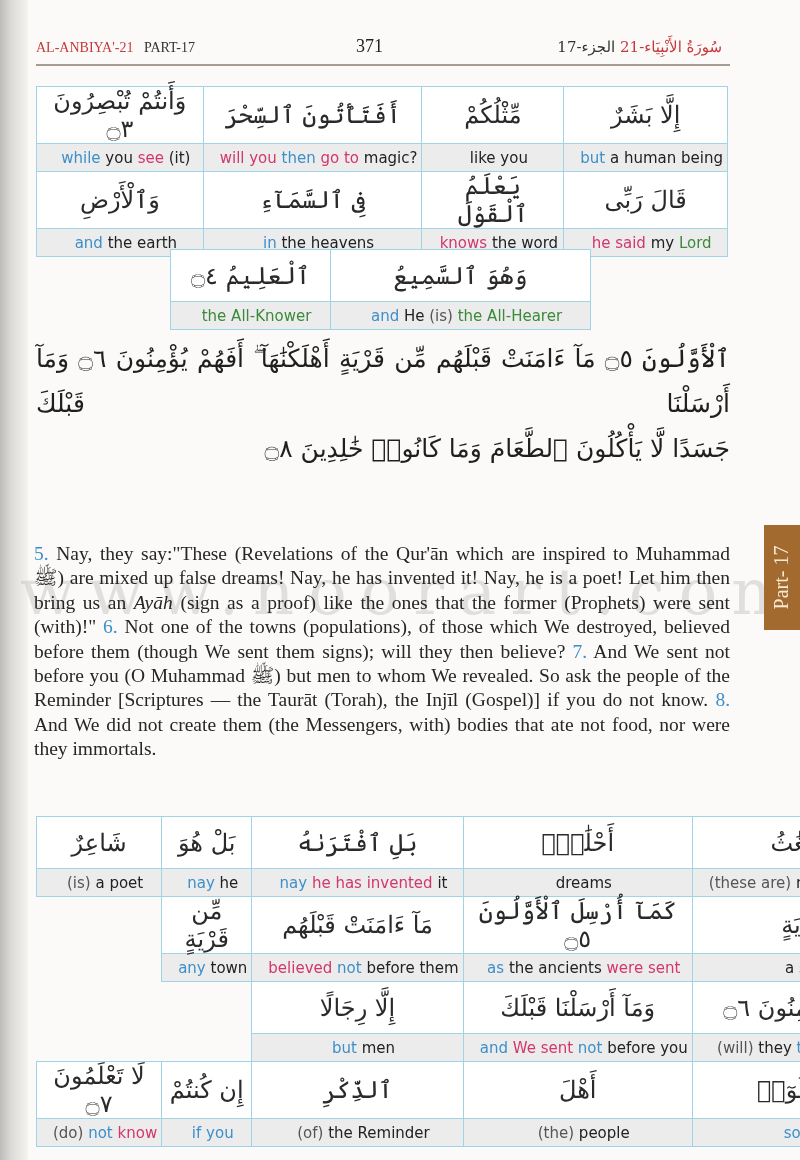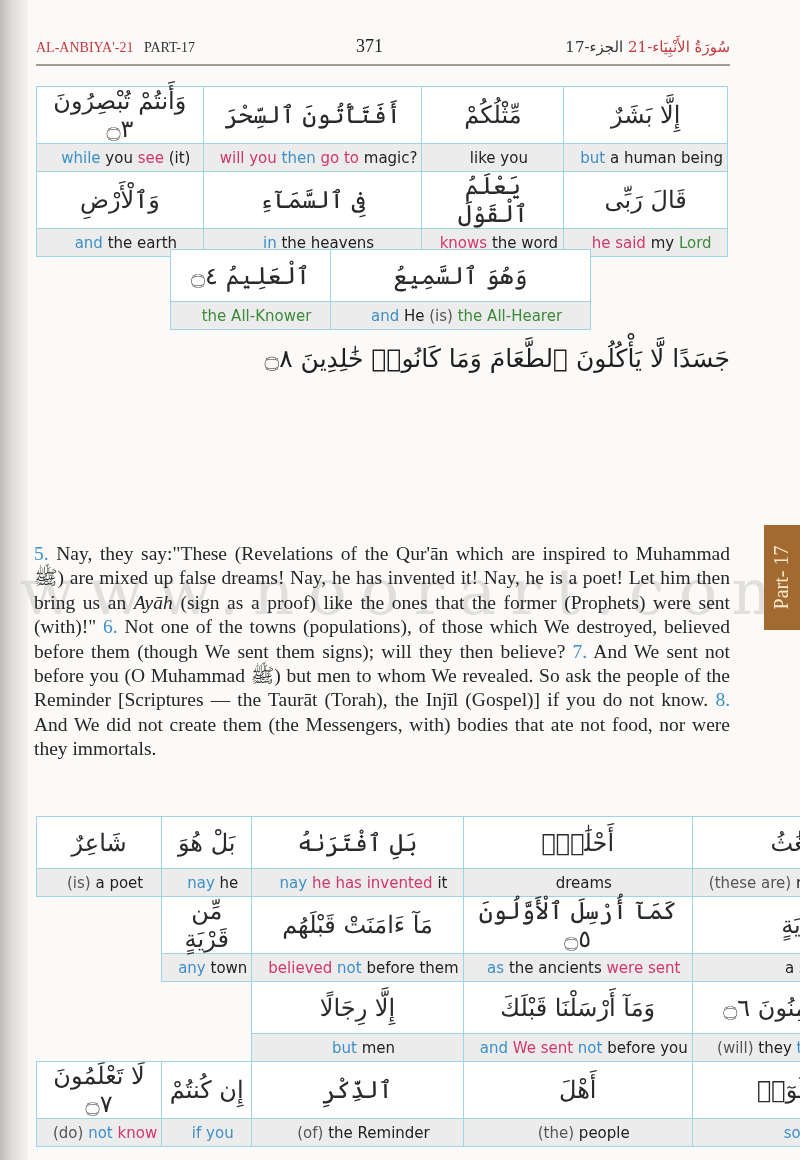--- a/index.html
+++ b/index.html
@@ -14,21 +14,21 @@
     position: absolute; left: 0; top: 0; width: 28px; height: 1160px;
     background: linear-gradient(to right, #bdbcba 0%, #dcdbd8 40%, #f4f3f0 100%);
   }
   .header {
     position: absolute; left: 36px; top: 36px; width: 694px; height: 30px;
     border-bottom: 2px solid #a59d92;
   }
   .hdr-left { position: absolute; left: 0; top: 4px; font-family: Liberation Serif, serif; font-size: 14px; color:#333; }
   .hdr-left .sura { color: #c6383c; }
   .hdr-center { position: absolute; left: 320px; top: 0; font-family: "Liberation Serif", serif; font-size: 18px; color:#222; }
-  .hdr-right { position: absolute; right: 0; top: 2px; font-family: "DejaVu Serif", serif; font-size: 15px; direction: rtl; color:#333; }
+  .hdr-right { position: absolute; right: 8px; top: 2px; font-family: "DejaVu Serif", serif; font-size: 15px; direction: rtl; color:#333; }
   .hdr-right .sura { color: #c6383c; }
 
   .wtable { position: absolute; border-collapse: collapse; direction: rtl; }
   .wtable td {
     border: 1px solid #9ed4e6;
     text-align: center; vertical-align: middle;
     padding: 0 4px;
   }
   .wtable tr.ar td {
     background: #ffffff;
@@ -131,20 +131,21 @@
         <td>ٱلْعَلِيمُ ۝٤</td>
       </tr>
       <tr class="en">
         <td><span class="c-blue">and </span><span class="c-black">He </span><span class="c-gray">(is) </span><span class="c-green">the All-Hearer</span></td>
         <td><span class="c-green">the All-Knower</span></td>
       </tr>
     </tbody>
 </table>
 
 <div class="arabic-block" id="arabic-block">
+    <div style="text-align-last: justify;">ٱلْأَوَّلُونَ ۝٥ مَآ ءَامَنَتْ قَبْلَهُم مِّن قَرْيَةٍ أَهْلَكْنَٰهَآ ۖ أَفَهُمْ يُؤْمِنُونَ ۝٦ وَمَآ أَرْسَلْنَا قَبْلَكَ</div>
     <div style="text-align-last: right;">جَسَدًا لَّا يَأْكُلُونَ ٱلطَّعَامَ وَمَا كَانُوا۟ خَٰلِدِينَ ۝٨</div>
   </div>
 
 <div class="watermark">www.noorart.com</div>
 
 <div class="translation">
   <span class="vn">5.</span><span> Nay, they say:"These (Revelations of the Qur'ān which are inspired to Muhammad ﷺ) are mixed up false dreams! Nay, he has invented it! Nay, he is a poet! Let him then bring us an </span><em>Ayāh</em><span> (sign as a proof) like the ones that the former (Prophets) were sent (with)!" </span><span class="vn">6.</span><span> Not one of the towns (populations), of those which We destroyed, believed before them (though We sent them signs); will they then believe? </span><span class="vn">7.</span><span> And We sent not before you (O Muhammad ﷺ) but men to whom We revealed. So ask the people of the Reminder [Scriptures — the Taurāt (Torah), the Injīl (Gospel)] if you do not know. </span><span class="vn">8.</span><span> And We did not create them (the Messengers, with) bodies that ate not food, nor were they immortals.</span>
 </div>
 
 <table class="wtable" id="t2" style="left:36px; top:816px; width:692px;">

